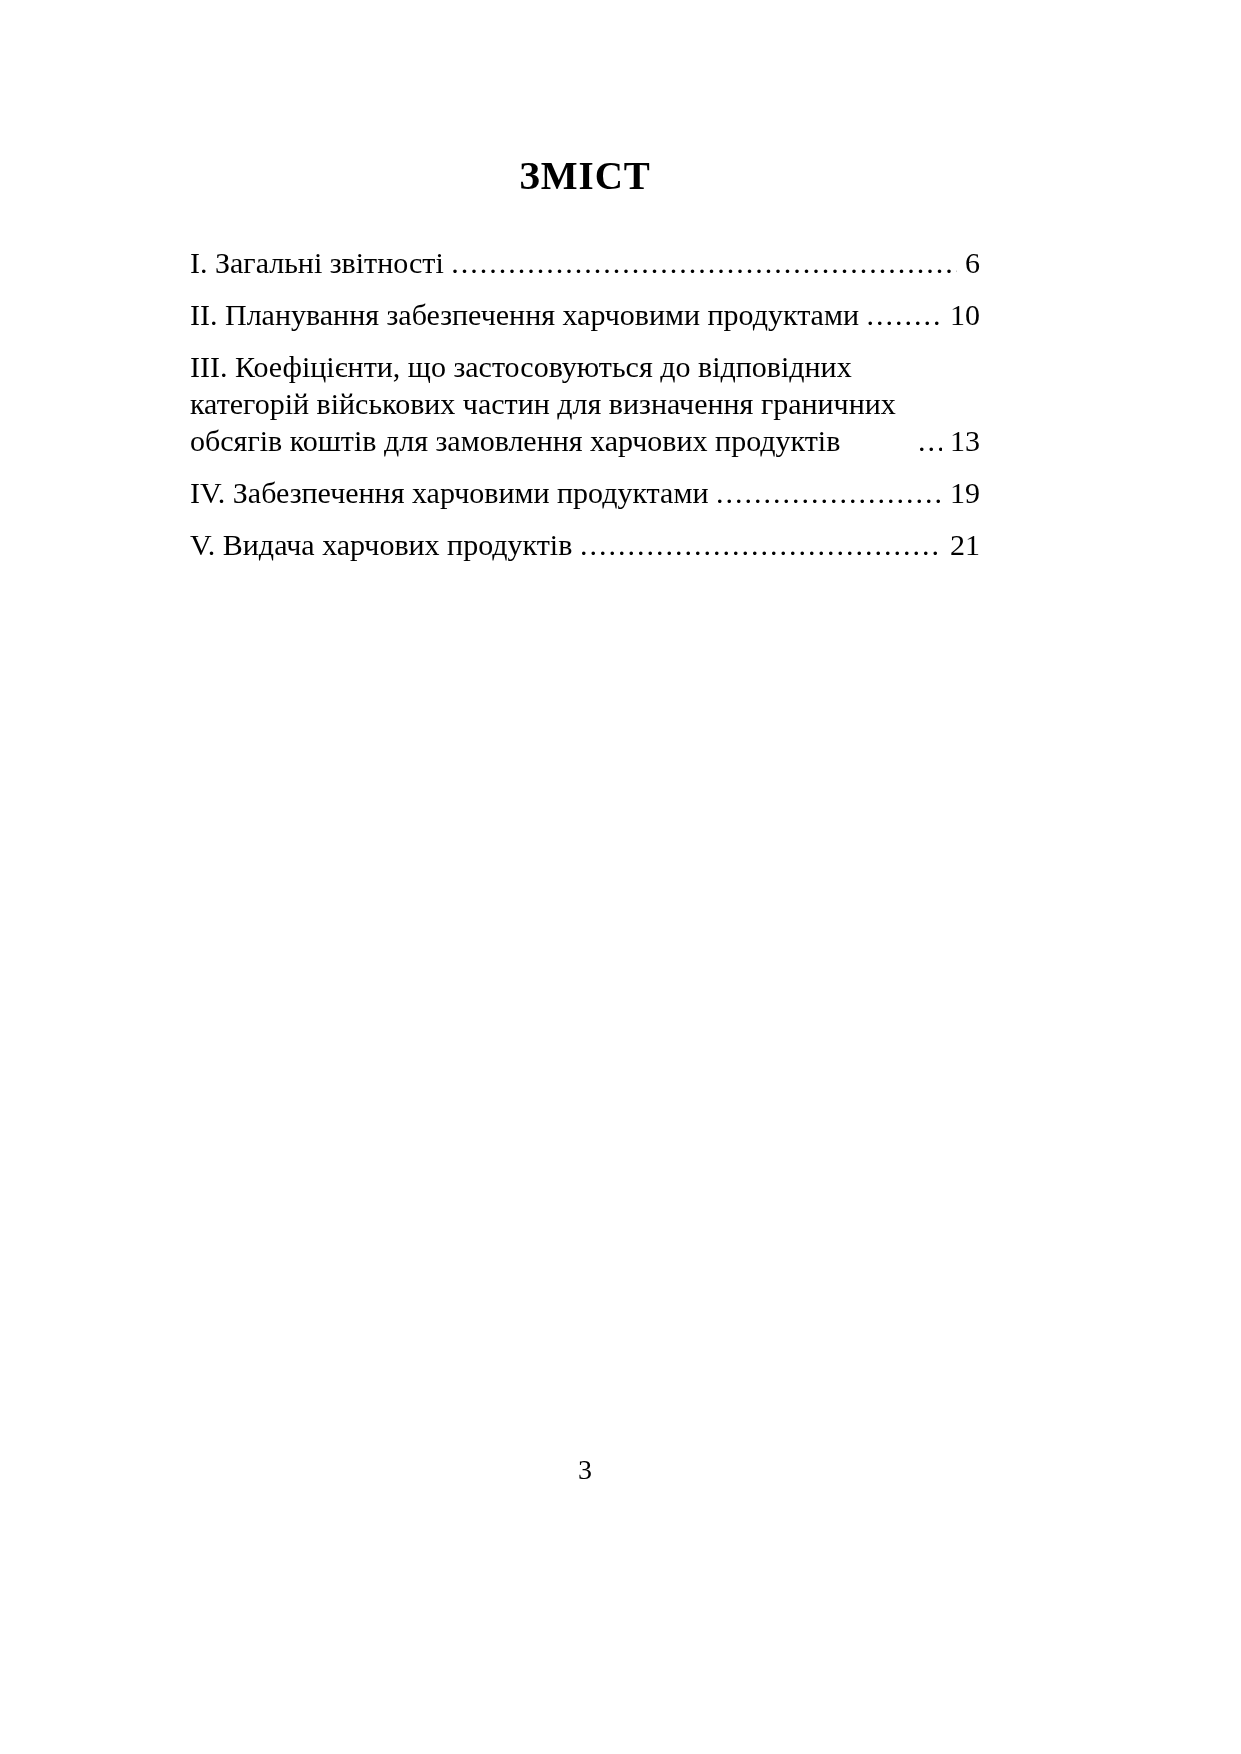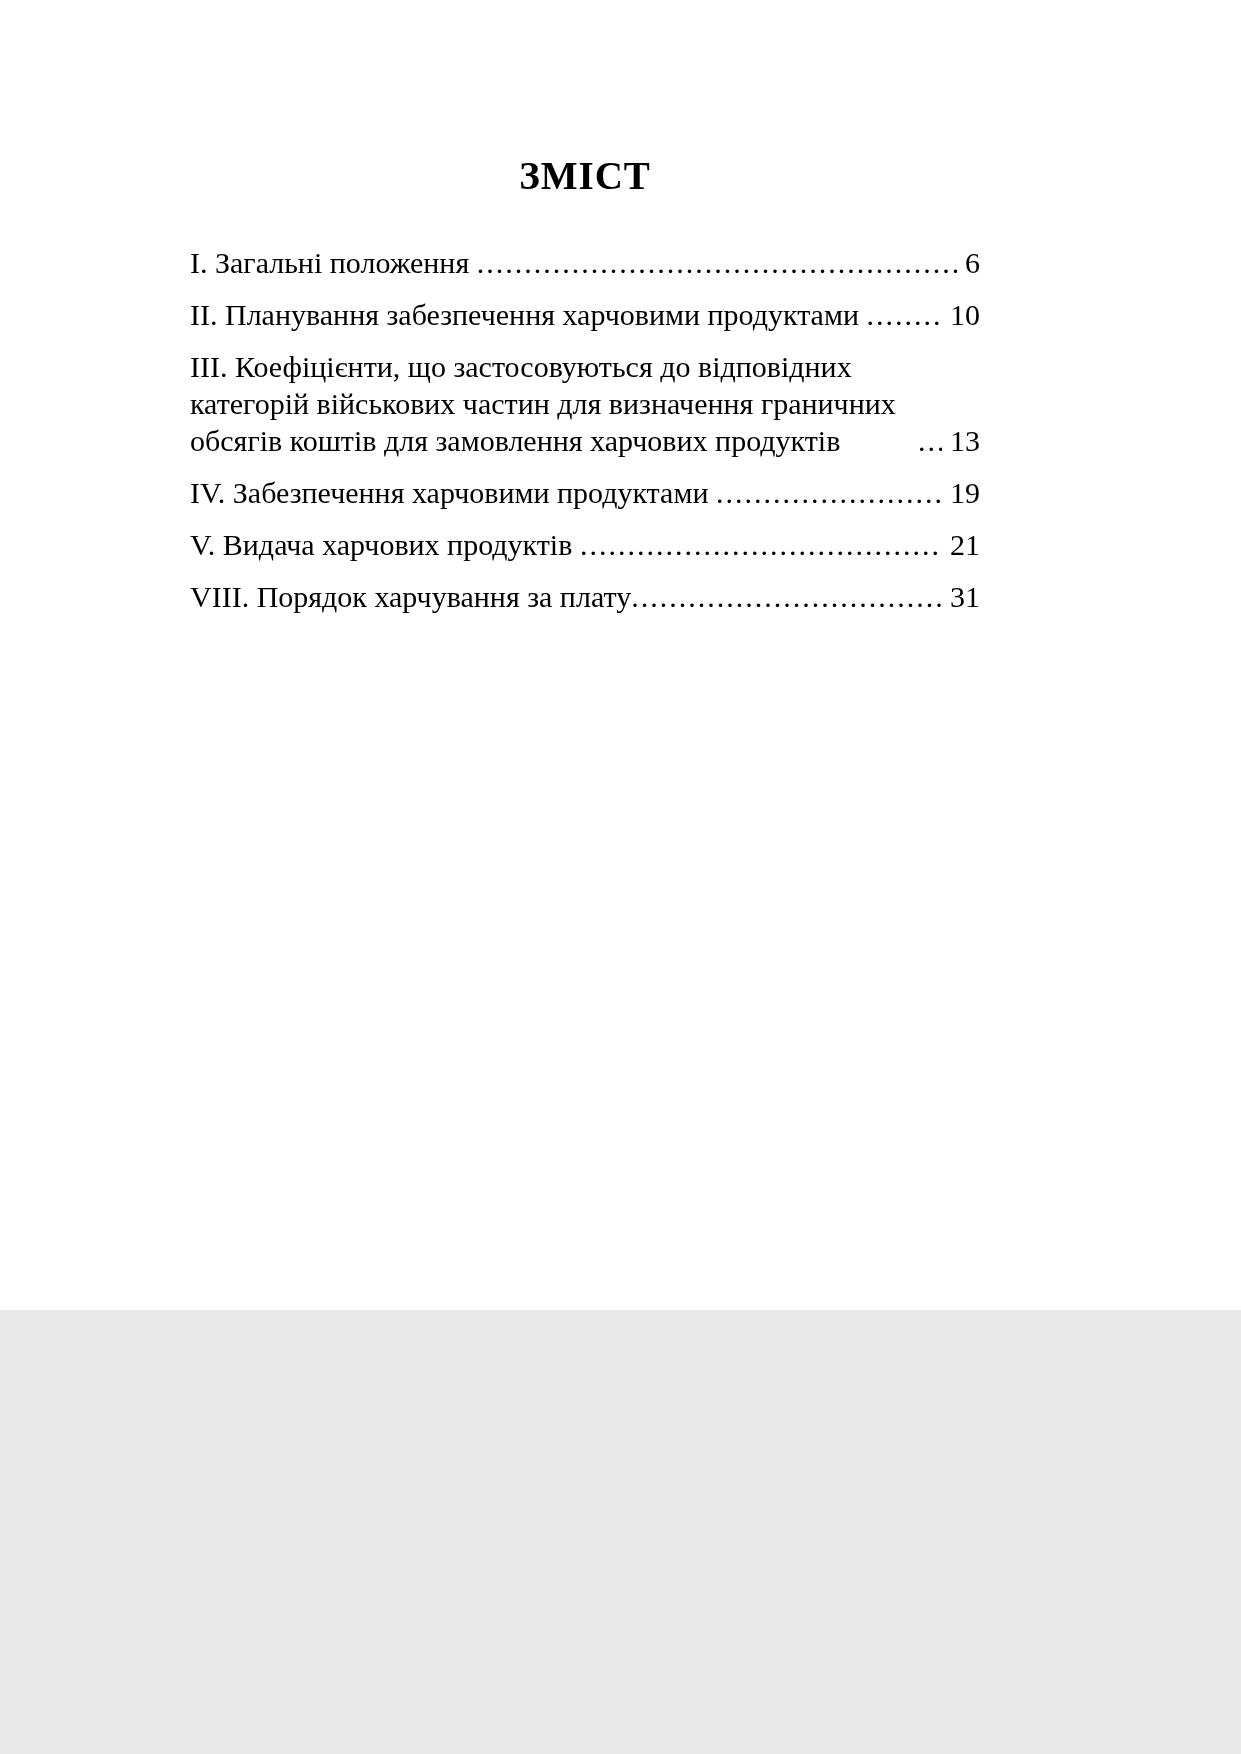--- a/index.html
+++ b/index.html
@@ -6,21 +6,21 @@
   * { margin: 0; padding: 0; box-sizing: border-box; }
   html, body { background: #e9e9e9; }
   body {
     font-family: "Liberation Serif", "DejaVu Serif", serif;
     color: #000;
     -webkit-font-smoothing: antialiased;
   }
   .page {
     position: relative;
     width: 1241px;
-    height: 1310px;
+    height: 1754px;
     margin: 0 auto;
     background: #ffffff;
     overflow: hidden;
   }
   .content {
     position: absolute;
     left: 190px;
     top: 152px;
     width: 790px;
   }
@@ -73,21 +73,21 @@
 <body>
 
 <div class="page">
   <div class="content">
 
     <h1 class="doc-title">ЗМІСТ</h1>
 
     <div class="toc-list">
 
       <p class="toc-entry">
-        <span class="toc-text">I. Загальні положення </span>
+        <span class="toc-text">I. Загальні звітності </span>
         <span class="toc-dots"></span>
         <span class="toc-page">6</span>
       </p>
 
       <p class="toc-entry">
         <span class="toc-text">II. Планування забезпечення харчовими продуктами </span>
         <span class="toc-dots"></span>
         <span class="toc-page">10</span>
       </p>
 
@@ -104,24 +104,19 @@
       </p>
 
       <p class="toc-entry">
         <span class="toc-text">V. Видача харчових продуктів </span>
         <span class="toc-dots"></span>
         <span class="toc-page">21</span>
       </p>
 
 
 
-      <p class="toc-entry">
-        <span class="toc-text">VIII. Порядок харчування за плату</span>
-        <span class="toc-dots"></span>
-        <span class="toc-page">31</span>
-      </p>
 
 
     </div>
   </div>
 
   <div class="page-footer">3</div>
 </div>
 
 </body></html>

